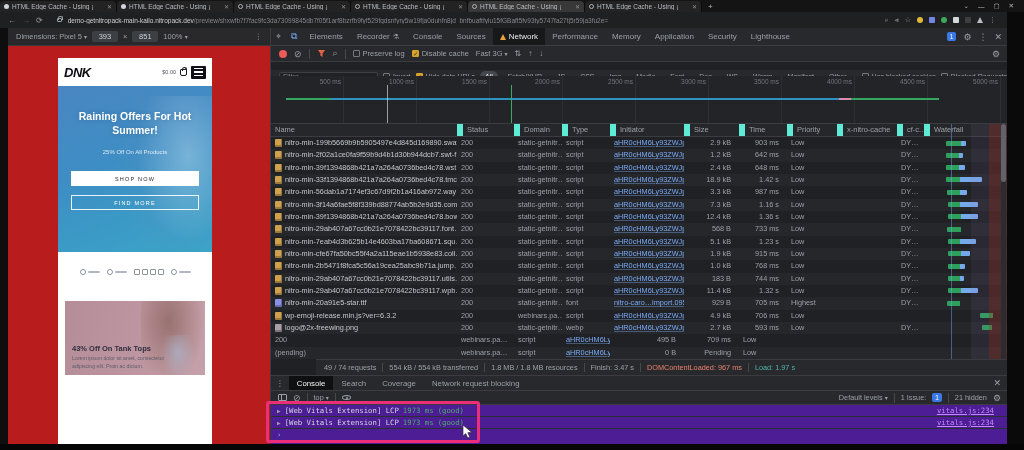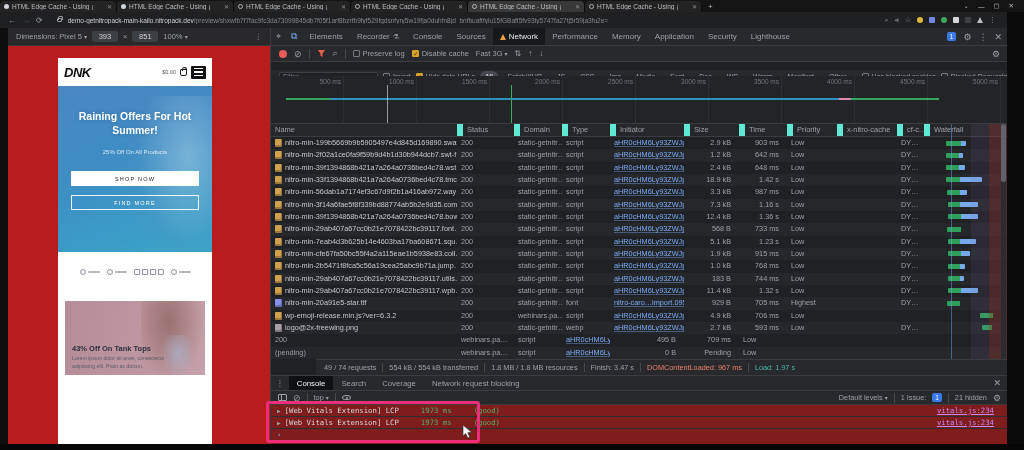--- a/index.html
+++ b/index.html
@@ -158,24 +158,24 @@
   .d-tab.active { background:#0f1011; color:#f1f3f4; }
   .d-close { margin-left:auto; align-self:center; padding-right:7px; color:#9aa0a6; font-size:9px; }
 
   .console-toolbar { position:absolute; left:0; top:363px; width:737px; height:14px; background:#28292c; border-bottom:1px solid #3c3c40; display:flex; align-items:center; gap:6px; padding:0 7px; font-size:7.3px; color:#9aa0a6; }
   .cpanel-ic { width:9px; height:7px; border:1px solid #9aa0a6; border-radius:1px; position:relative; }
   .cpanel-ic::before { content:""; position:absolute; left:2px; top:0; width:1px; height:5px; background:#9aa0a6; }
   .eye { width:9px; height:5px; border:1px solid #9aa0a6; border-radius:50%; position:relative; }
   .eye::after { content:""; position:absolute; left:3px; top:1px; width:2px; height:2px; border-radius:50%; background:#9aa0a6; }
   .ct-right { margin-left:auto; display:flex; align-items:center; gap:6px; }
 
-  .console-msgs { position:absolute; left:0; top:377px; width:737px; height:45px; background:#7f1d1d; font-family:"DejaVu Sans Mono", monospace; font-size:7.3px; }
+  .console-msgs { position:absolute; left:0; top:377px; width:737px; height:45px; background:#4c1d95; font-family:"DejaVu Sans Mono", monospace; font-size:7.3px; }
   .cmsg { height:12px; line-height:12px; border-bottom:1px solid #2c2e31; display:flex; align-items:center; padding:0 14px 0 6px; color:#d5d9dd; }
   .cmsg .tri { color:#9aa0a6; margin-right:4px; font-size:6px; }
-  .cmsg .val, .cmsg .good { color:#4eb06a; margin-left:22px; }
+  .cmsg .val, .cmsg .good { color:#4eb06a; margin-left:4px; }
   .cmsg .src { margin-left:auto; color:#c58af9; text-decoration:underline; }
   .cprompt { height:12px; line-height:12px; padding:0 6px; color:#7cacf8; }
 
   .annotation { position:absolute; left:266px; top:401px; width:214px; height:42px; border:3px solid #ec2e7a; border-radius:3px; }
   .cursor { position:absolute; left:462px; top:424px; }
 </style>
 </head>
 <body>
 
 <div class="screen">

